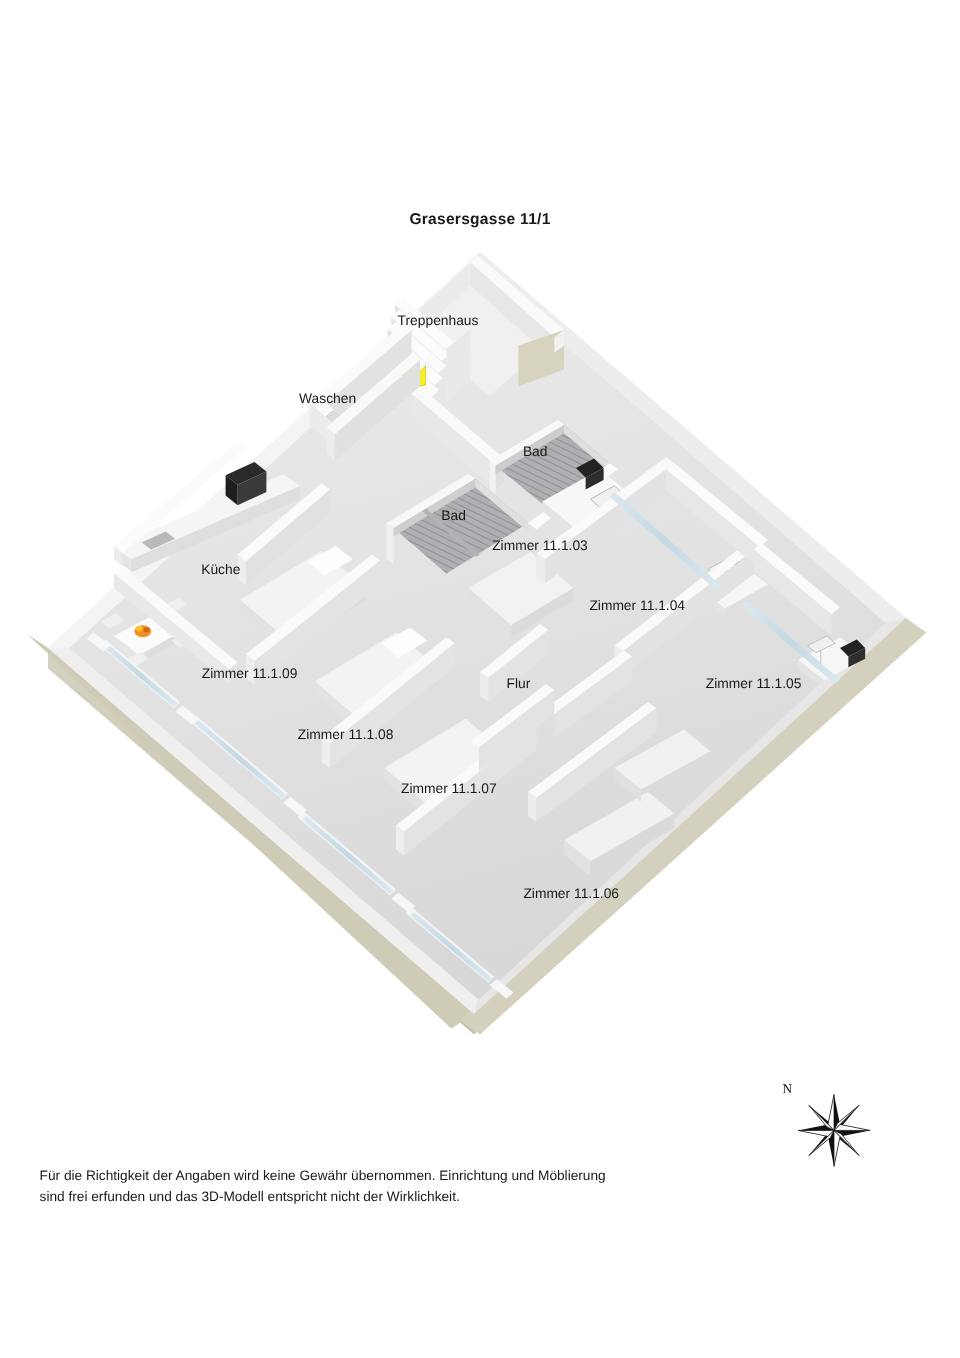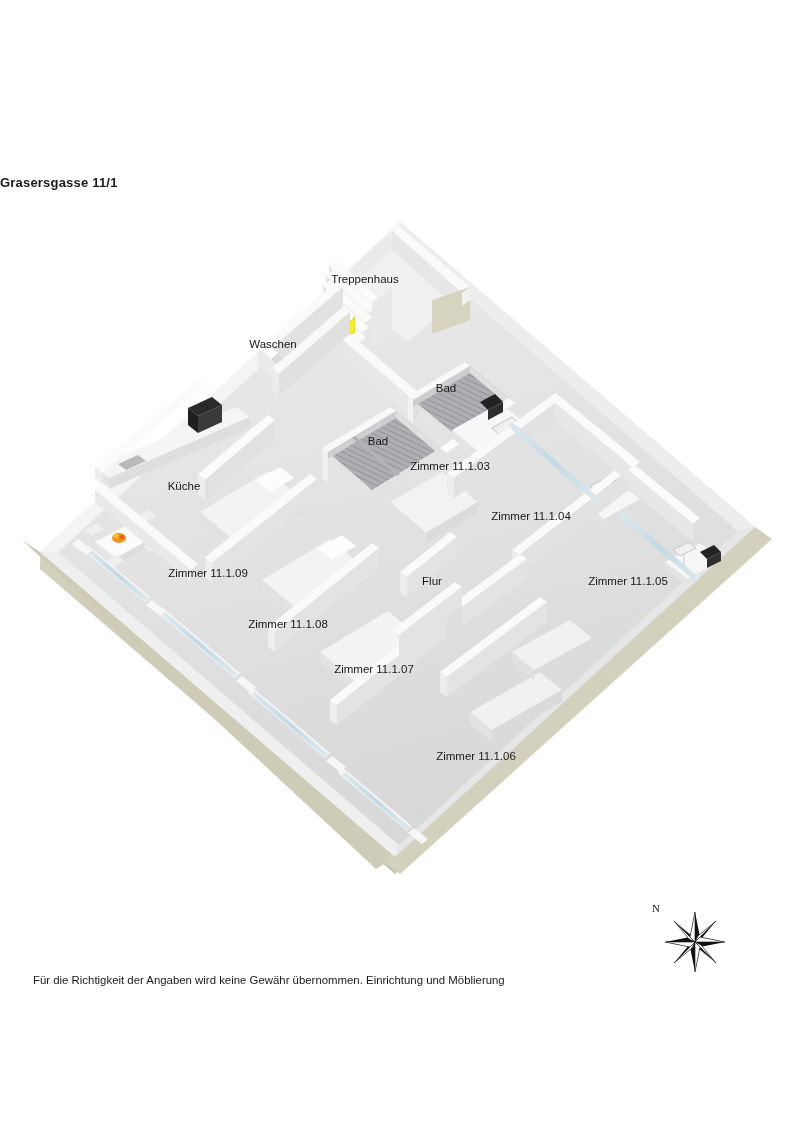--- a/index.html
+++ b/index.html
@@ -13,33 +13,32 @@
     height: 1132px;
     position: relative;
     overflow: hidden;
     font-family: "Liberation Sans", sans-serif;
   }
   #plan-title {
     position: absolute;
     top: 175px;
     left: 0;
     width: 800px;
-    text-align: left;
+    text-align: center;
     font-size: 13px;
     font-weight: bold;
     color: #1a1a1a;
     letter-spacing: 0.2px;
   }
   #floorplan-stage {
     position: absolute;
     top: 0;
     left: 0;
     width: 800px;
     height: 900px;
-    margin-top: 12px;
   }
   #floorplan-svg {
     display: block;
     width: 800px;
     height: 900px;
   }
   .room-label {
     font-family: "Liberation Sans", sans-serif;
     font-size: 11.5px;
     fill: #18181a;
@@ -396,20 +395,21 @@
     <text class="room-label" x="628" y="570">Zimmer 11.1.05</text>
     <text class="room-label" x="288" y="613">Zimmer 11.1.08</text>
     <text class="room-label" x="374" y="658">Zimmer 11.1.07</text>
     <text class="room-label" x="476" y="745">Zimmer 11.1.06</text>
   </g>
 </svg>
 </div>
 
 <div id="disclaimer">
   <div>Für die Richtigkeit der Angaben wird keine Gewähr übernommen. Einrichtung und Möblierung</div>
+  <div>sind frei erfunden und das 3D-Modell entspricht nicht der Wirklichkeit.</div>
 </div>
 
 <div id="compass-n">N</div>
 <svg id="compass" viewBox="0 0 90 80">
   <g transform="translate(45,42)">
 
     <g fill="#111111">
       <polygon points="0,-30 5,-5 0,0 -5,-5"></polygon>
       <polygon points="30,0 5,5 0,0 5,-5"></polygon>
       <polygon points="0,30 -5,5 0,0 5,5"></polygon>

